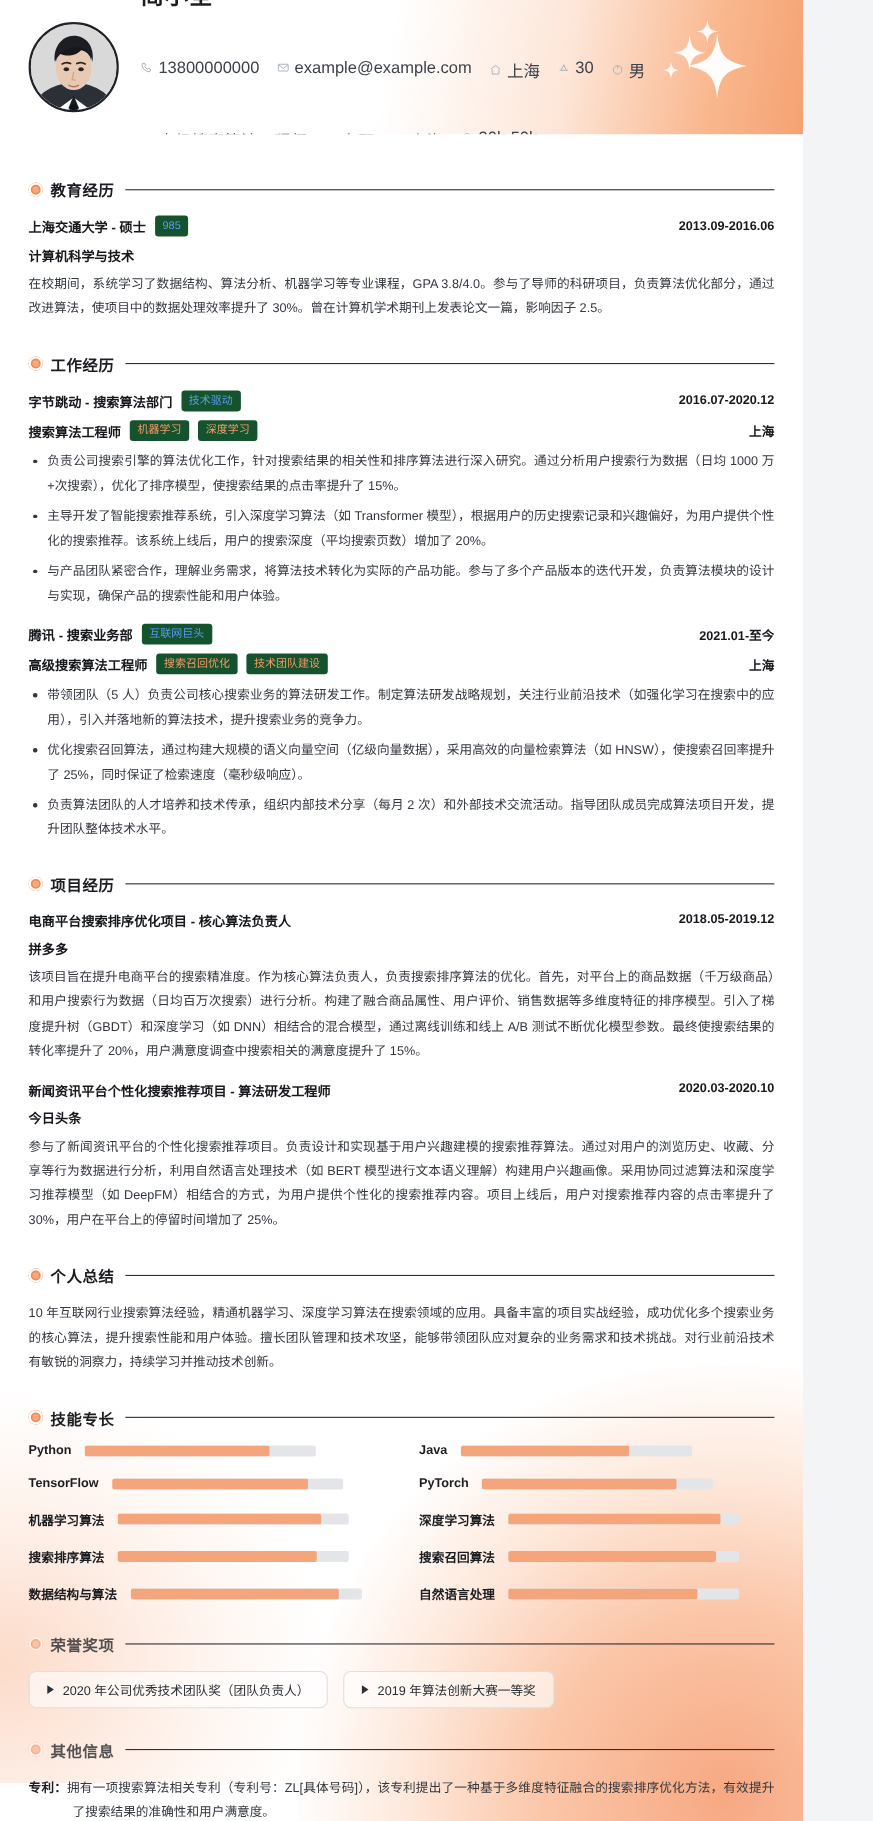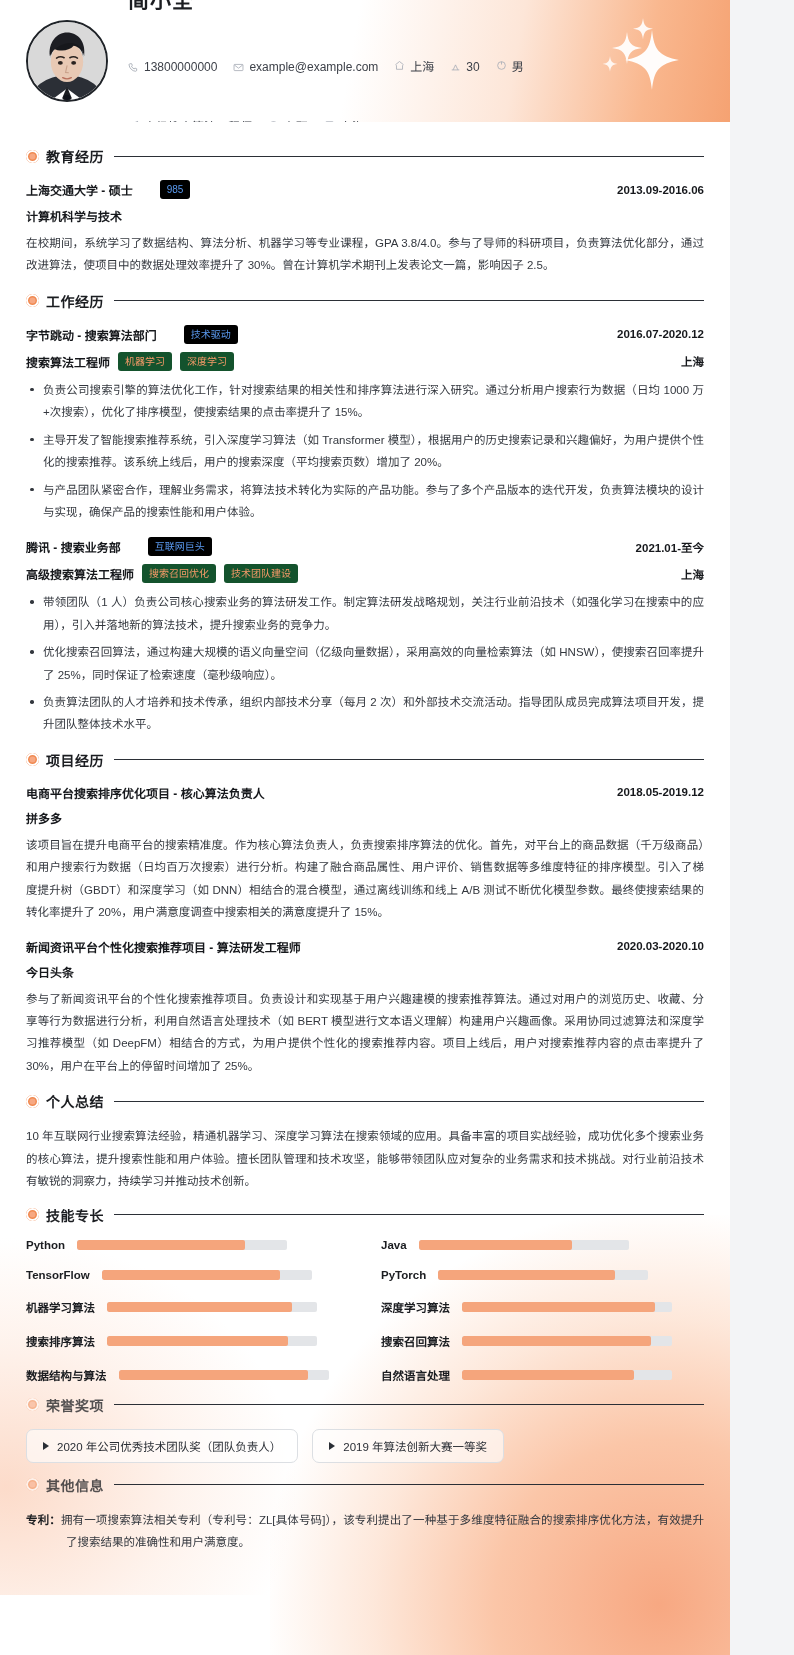--- a/index.html
+++ b/index.html
@@ -75,36 +75,36 @@
   .hd-info { flex: 1 1 auto; padding-top: 2px; }
   .hd-name {
     font-size: 21px;
     font-weight: 700;
     color: #1b1d21;
     letter-spacing: 1px;
     margin-bottom: 9px;
   }
   .hd-line {
     display: flex;
-    align-items: flex-end;
+    align-items: flex-start;
     flex-wrap: wrap;
-    font-size: 12px;
+    font-size: 15px;
     color: #3d4149;
     margin-bottom: 6px;
     margin-top: 43px;
   }
   .hd-item { display: inline-flex; align-items: center; margin-right: 16px; white-space: nowrap; }
   .hd-item .ic { margin-right: 5px; display: inline-flex; color: #a7adb6; }
   .hd-item .ic svg { display:block; }
 
   
   .body { position: relative; padding: 12px 26px 0 26px; z-index: 2; }
 
   .section { margin-bottom: 6px; }
-  .sec-head { display: flex; align-items: center; margin: 12px 0 14px 0; }
+  .sec-head { display: flex; align-items: center; margin: 28px 0 14px 0; }
   .sec-dot {
     width: 13px; height: 13px; border-radius: 50%;
     background: #f7a882;
     box-shadow: inset 0 0 0 2px #ffffff, inset 0 0 0 3.5px #f08a52;
     flex: 0 0 auto;
     margin-right: 7px;
   }
   .sec-title { font-size: 14px; font-weight: 700; color: #1b1d21; letter-spacing: .5px; white-space: nowrap; }
   .sec-rule { flex: 1 1 auto; height: 1px; background: #2b2f36; margin-left: 10px; }
 
@@ -119,21 +119,21 @@
   .meta-right { font-size: 11.5px; font-weight: 700; color: #16181c; white-space: nowrap; }
   .meta-right.loc { font-weight: 700; }
 
   .tag {
     font-size: 10px;
     padding: 2px 7px;
     border-radius: 3px;
     line-height: 1.5;
     white-space: nowrap;
   }
-  .tag.blue { background: #000000; color: #5b9af0; margin-left: 19px; }
+  .tag.blue { background: #14532d; color: #5b9af0; }
   .tag.orange { background: #14532d; color: #f59a68; }
 
   .sub { font-size: 12px; font-weight: 700; color: #16181c; margin-bottom: 8px; }
   .para {
     font-size: 11.5px;
     color: #33373e;
     line-height: 1.95;
     text-align: justify;
   }
   ul.bullets { list-style: none; margin-top: 2px; }
@@ -414,21 +414,21 @@
         </div>
         <div class="row-top">
           <div class="row-left">
             <span class="role">高级搜索算法工程师</span>
             <span class="tag orange">搜索召回优化</span>
             <span class="tag orange">技术团队建设</span>
           </div>
           <span class="meta-right loc">上海</span>
         </div>
         <ul class="bullets">
-          <li>带领团队（1 人）负责公司核心搜索业务的算法研发工作。制定算法研发战略规划，关注行业前沿技术（如强化学习在搜索中的应用），引入并落地新的算法技术，提升搜索业务的竞争力。</li>
+          <li>带领团队（5 人）负责公司核心搜索业务的算法研发工作。制定算法研发战略规划，关注行业前沿技术（如强化学习在搜索中的应用），引入并落地新的算法技术，提升搜索业务的竞争力。</li>
           <li>优化搜索召回算法，通过构建大规模的语义向量空间（亿级向量数据），采用高效的向量检索算法（如 HNSW），使搜索召回率提升了 25%，同时保证了检索速度（毫秒级响应）。</li>
           <li>负责算法团队的人才培养和技术传承，组织内部技术分享（每月 2 次）和外部技术交流活动。指导团队成员完成算法项目开发，提升团队整体技术水平。</li>
         </ul>
       </div>
     </div>
 
     <div class="section">
       <div class="sec-head">
         <span class="sec-dot"></span>
         <span class="sec-title">项目经历</span>

